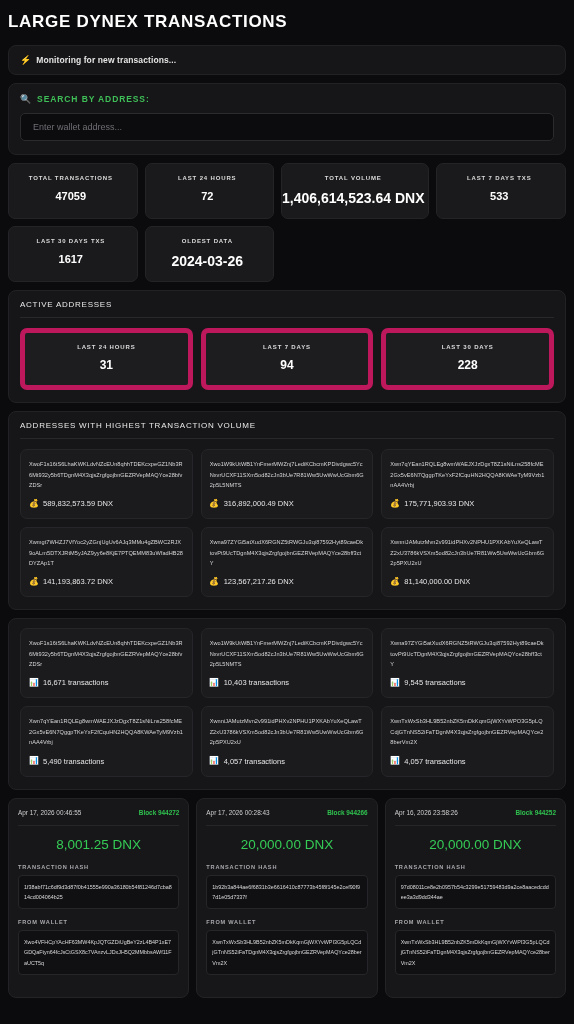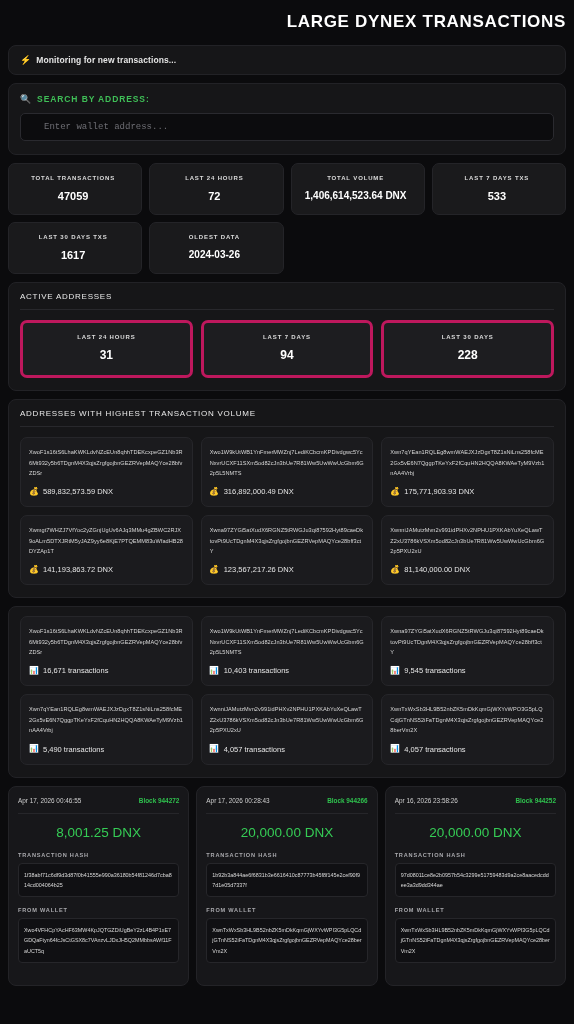--- a/index.html
+++ b/index.html
@@ -11,21 +11,21 @@
 
   body {
     font-family: "Liberation Sans", sans-serif;
     color: #e8e8e8;
     padding: 0 8px 0 8px;
     -webkit-font-smoothing: antialiased;
   }
 
   
   .page-title {
-    text-align: right;
+    text-align: left;
     font-size: 17px;
     font-weight: bold;
     letter-spacing: 0.7px;
     color: #ffffff;
     padding: 12px 0 13px 0;
   }
 
   
   .panel {
     background: #161618;
@@ -59,22 +59,22 @@
     color: #3fbf57;
     margin-bottom: 9px;
   }
   .search-label .mag { color: #9fd8b0; font-size: 9px; }
   .search-input {
     display: block;
     width: 100%;
     background: #0c0c0e;
     border: 1px solid #2a2a2f;
     border-radius: 5px;
-    padding: 8px 23px;
-    font-family: Liberation Mono, monospace;
+    padding: 8px 12px;
+    font-family: Liberation Sans, sans-serif;
     font-size: 9px;
     color: #e0e0e0;
     outline: none;
   }
   .search-input::placeholder { color: #6e6e74; }
 
   
   .stat-grid {
     display: grid;
     grid-template-columns: repeat(4, 1fr);
@@ -96,21 +96,21 @@
     color: #dcdcdc;
     margin-bottom: 8px;
     line-height: 1.2;
   }
   .stat-value {
     font-size: 11px;
     font-weight: bold;
     color: #ffffff;
     white-space: nowrap;
   }
-  .stat-value.small { font-size: 10px; }
+  .stat-value.small { font-size: 14px; }
 
   
   .section { padding: 9px 11px 12px 11px; }
   .section-title {
     font-size: 8px;
     font-weight: normal;
     letter-spacing: 0.75px;
     color: #e9e9e9;
     padding-bottom: 8px;
     border-bottom: 1px solid #28282c;
@@ -118,21 +118,21 @@
   }
 
   
   .active-grid {
     display: grid;
     grid-template-columns: repeat(3, 1fr);
     gap: 8px;
   }
   .active-card {
     background: #1d1d20;
-    border: 3px solid #be185d;
+    border: 5px solid #be185d;
     border-radius: 7px;
     padding: 11px 4px 13px 4px;
     text-align: center;
   }
   .active-label {
     font-size: 6px;
     font-weight: bold;
     letter-spacing: 0.85px;
     color: #dcdcdc;
     margin-bottom: 8px;

